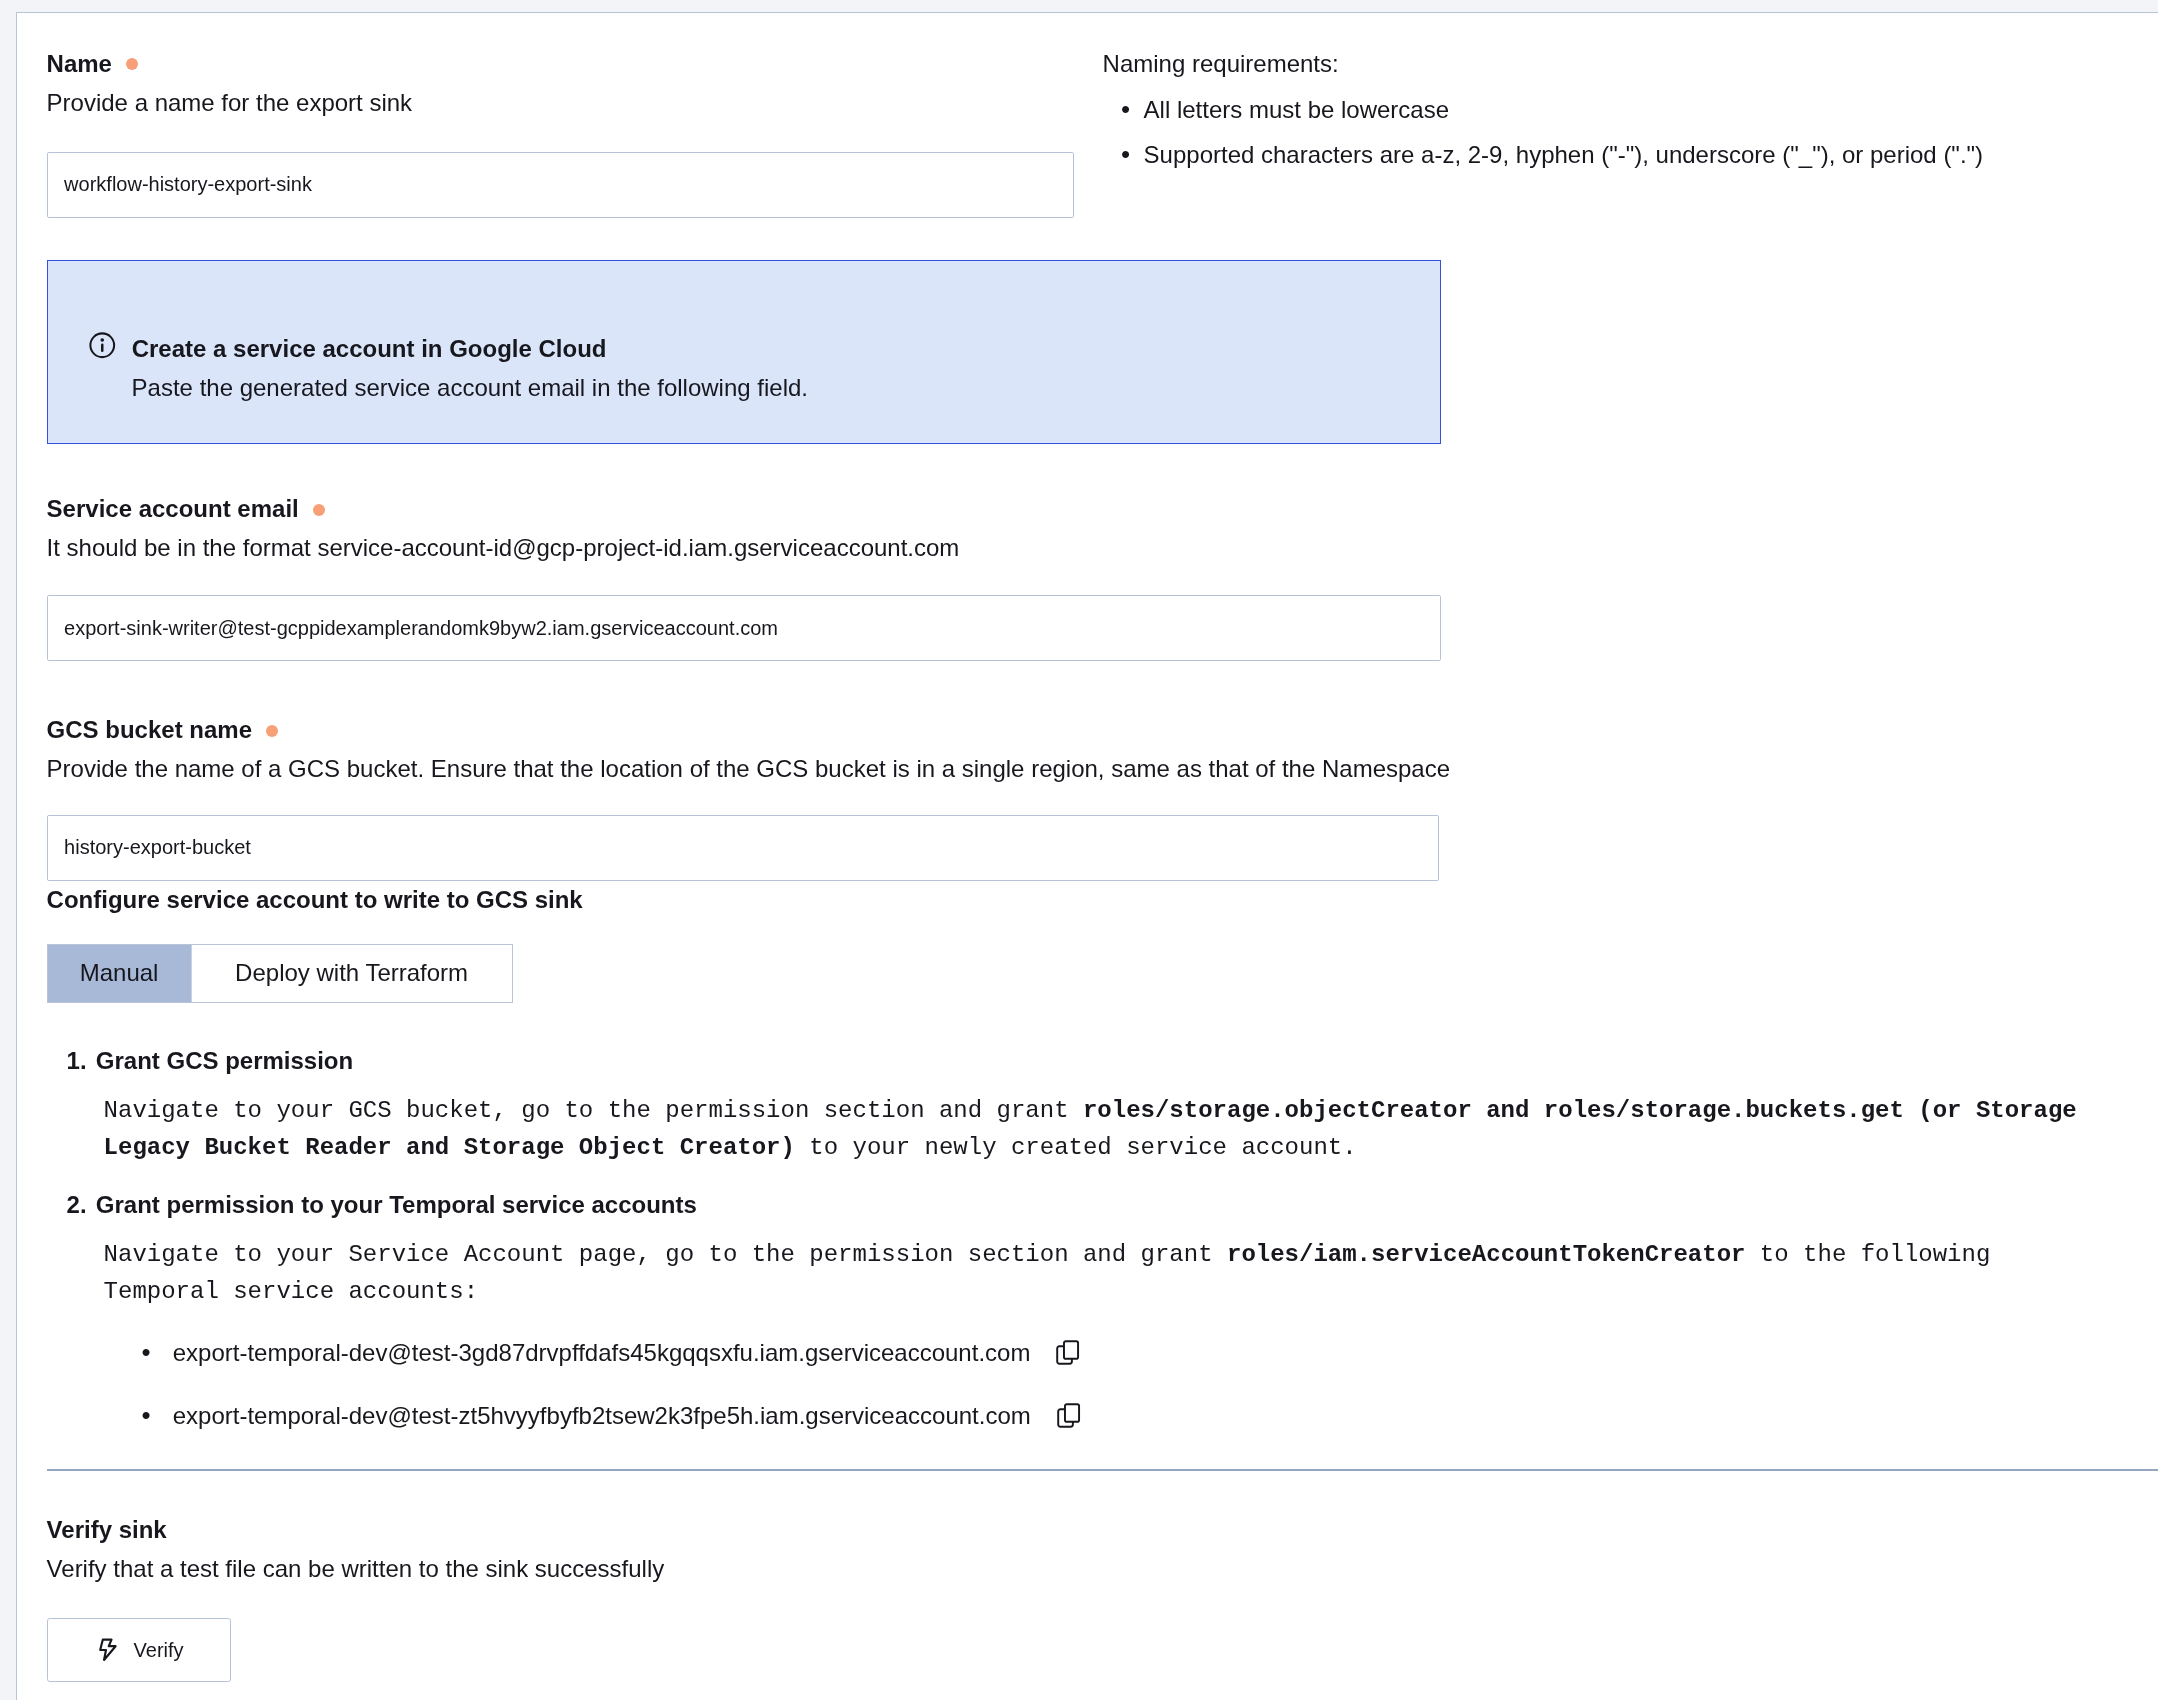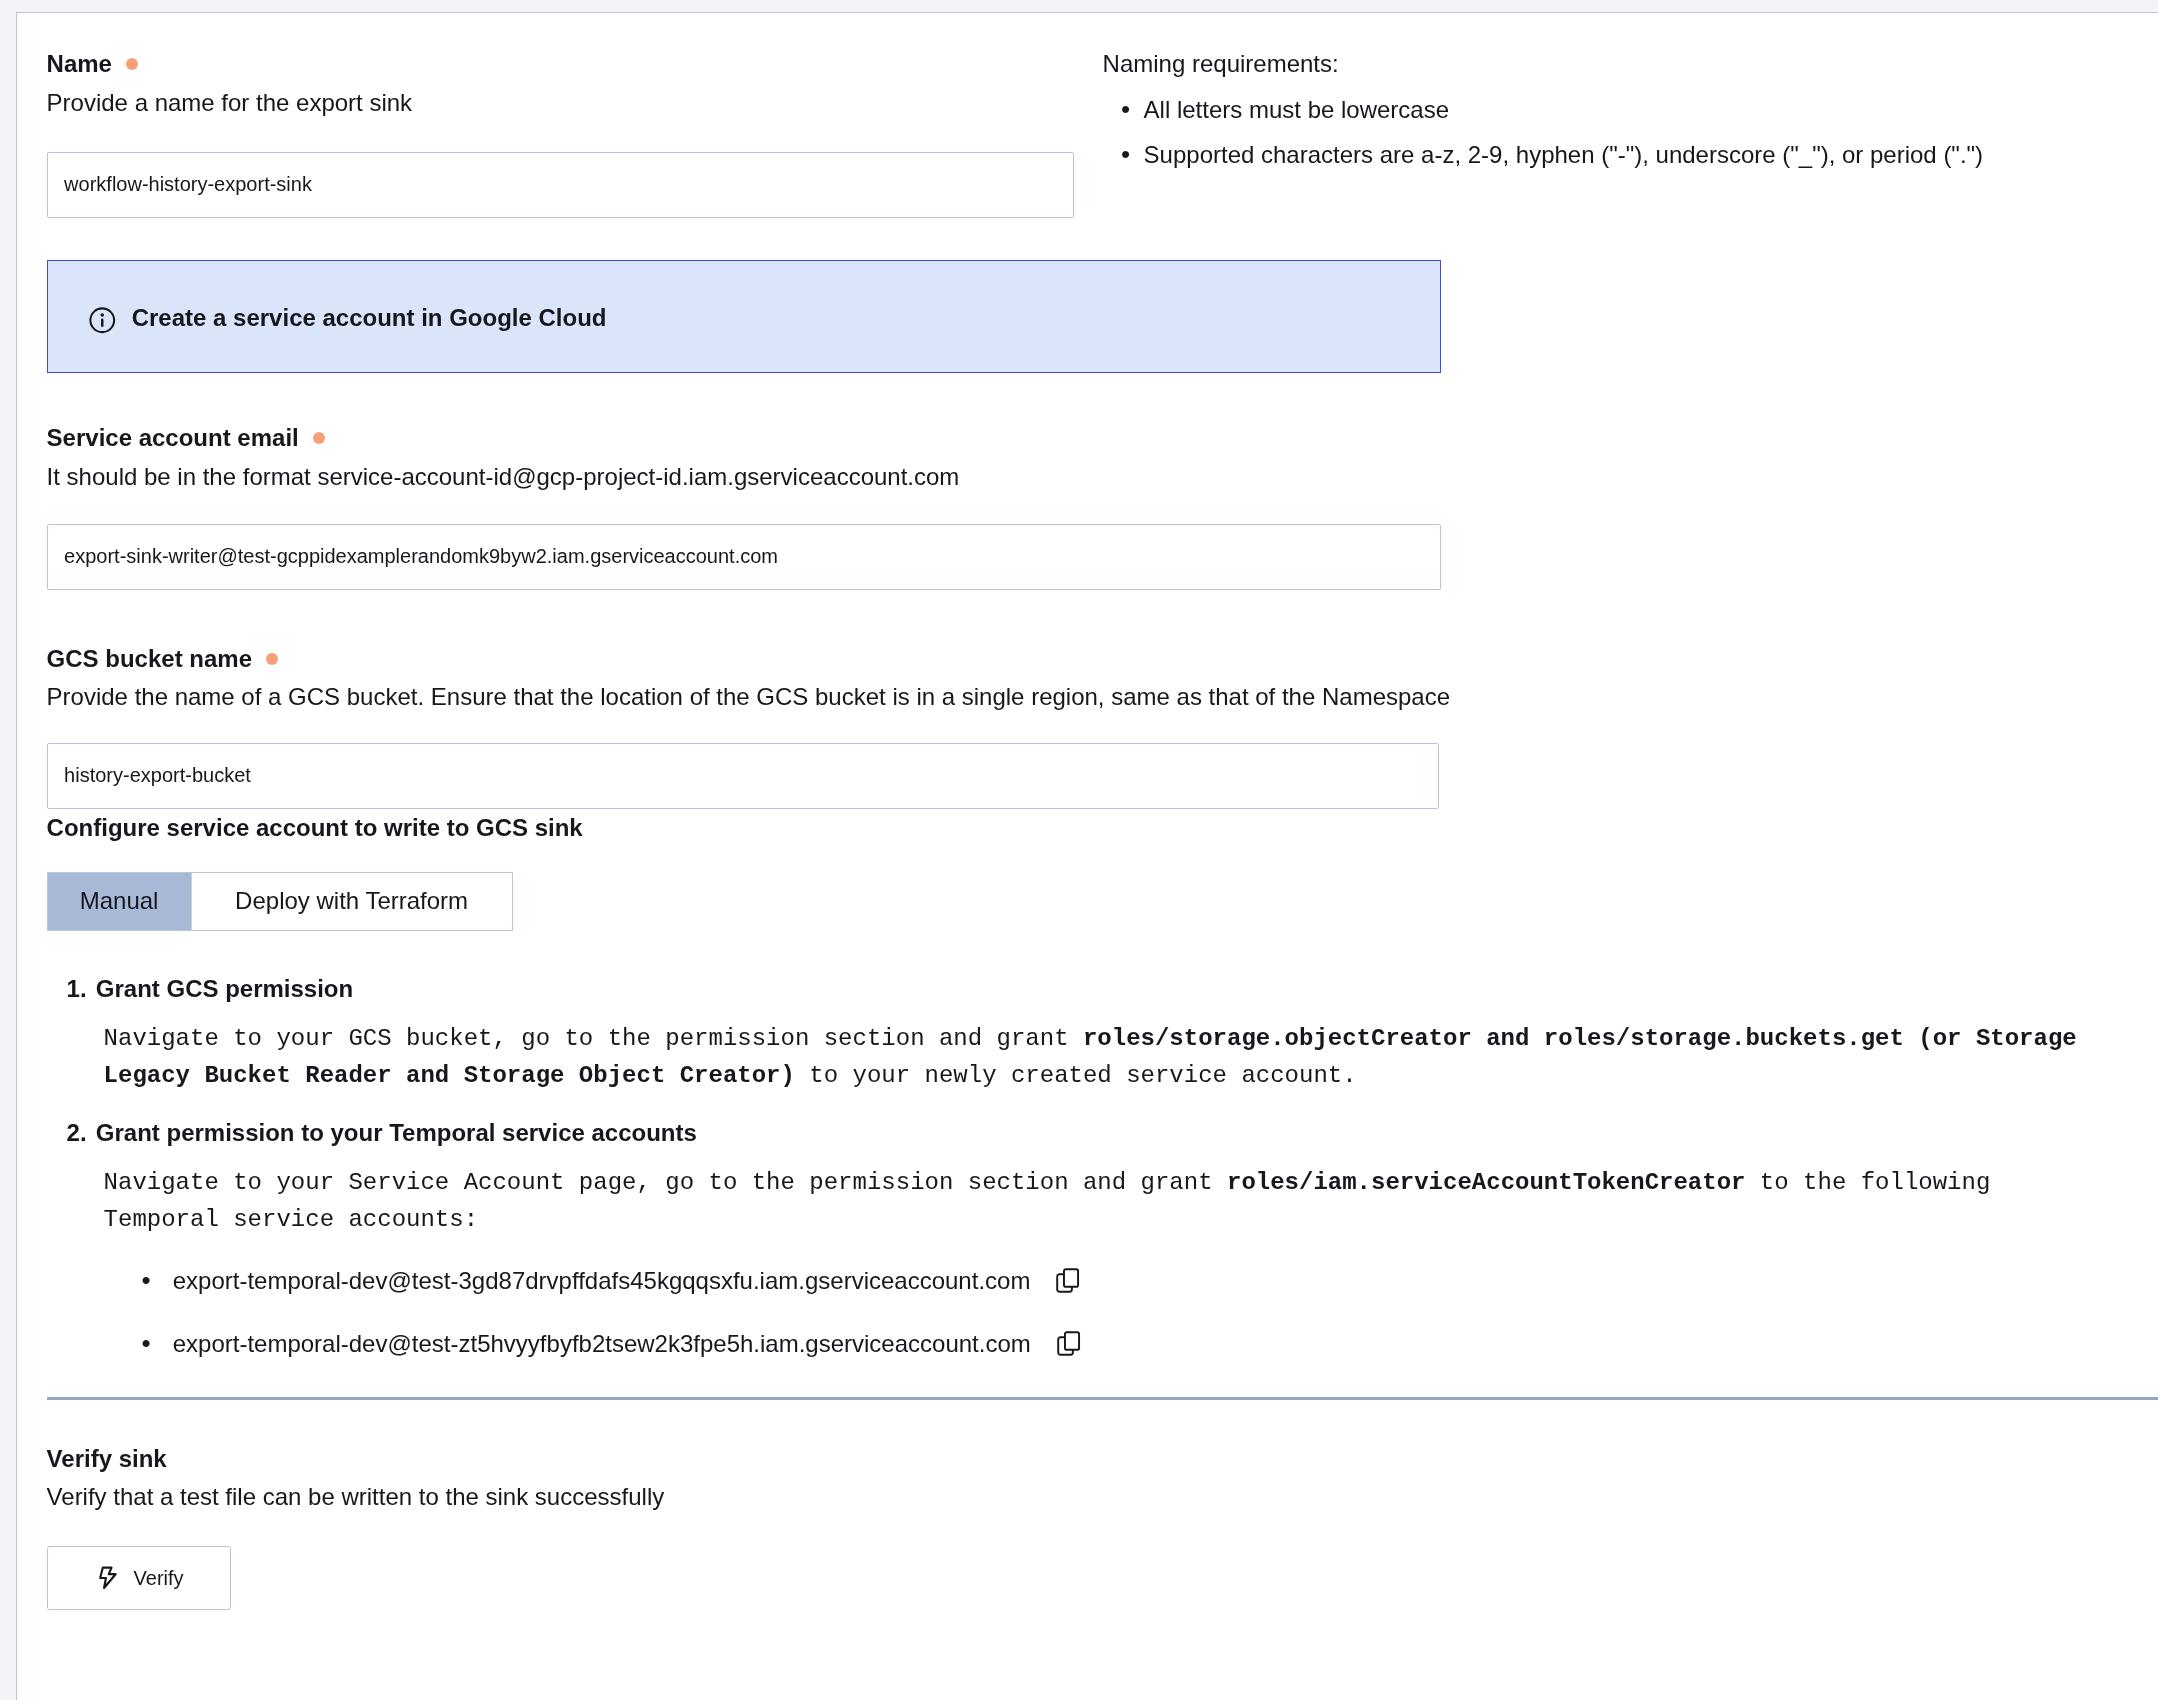--- a/index.html
+++ b/index.html
@@ -69,21 +69,21 @@
     font-size: 26px;
   }
 
   .info-banner {
     margin-top: 42px;
     width: 1394px;
     background: #dbe5fa;
     border: 1.8px solid #3a4ddc;
     padding: 39px 37px 37px 40px;
   }
-  .info-header { display: flex; align-items: flex-end; }
+  .info-header { display: flex; align-items: flex-start; margin-top: 31px; }
   .info-icon-wrap { width: 28.5px; height: 28.5px; flex: 0 0 auto; margin-right: 15.6px; }
   .info-title { font-weight: 700; line-height: 35px; }
   .info-desc { margin-left: 44px; margin-top: 3.7px; line-height: 37px; }
 
   .section-gap-1 { margin-top: 46px; }
   .section-gap-2 { margin-top: 50px; }
 
   .configure-title { font-weight: 700; line-height: 37px; }
 
   .tab-group { display: inline-flex; margin-top: 26px; border: 1.8px solid #b9c4d8; }
@@ -175,20 +175,21 @@
     <div class="info-header">
       <span class="info-icon-wrap">
         <svg viewBox="0 0 24 24" width="28.5" height="28.5">
           <circle cx="12" cy="12" r="10" fill="none" stroke="#17171e" stroke-width="1.7"></circle>
           <circle cx="12" cy="7.6" r="1.5" fill="#17171e"></circle>
           <rect x="10.95" y="10.6" width="2.1" height="7" rx="1.05" fill="#17171e"></rect>
         </svg>
       </span>
       <span class="info-title">Create a service account in Google Cloud</span>
     </div>
+    <div class="info-desc">Paste the generated service account email in the following field.</div>
   </div>
 
   
   <div class="section-gap-1">
     <div class="field-label-row">
       <span class="field-label">Service account email</span>
       <span class="req-dot"></span>
     </div>
     <div class="field-desc">It should be in the format service-account-id@gcp-project-id.iam.gserviceaccount.com</div>
     <input class="text-input input-wide" type="text" value="export-sink-writer@test-gcppidexamplerandomk9byw2.iam.gserviceaccount.com" style="">

